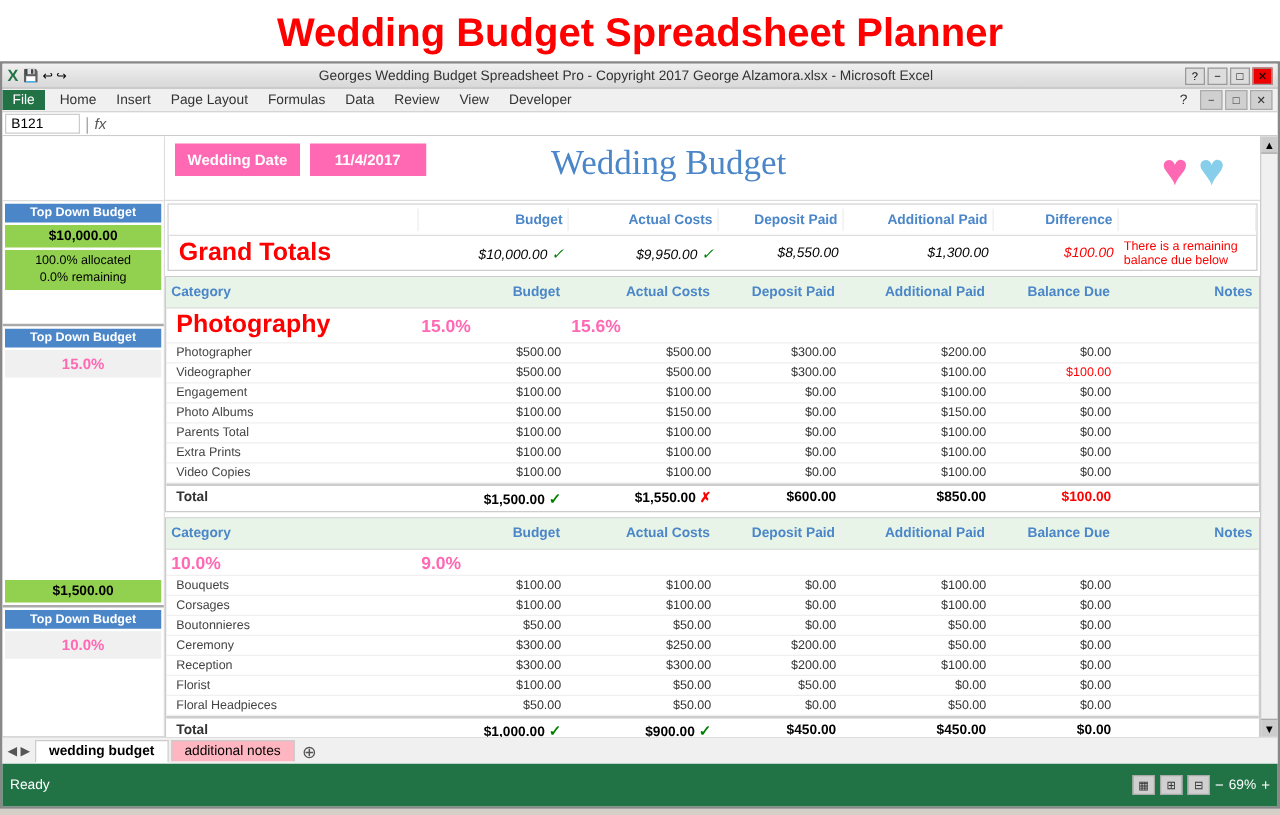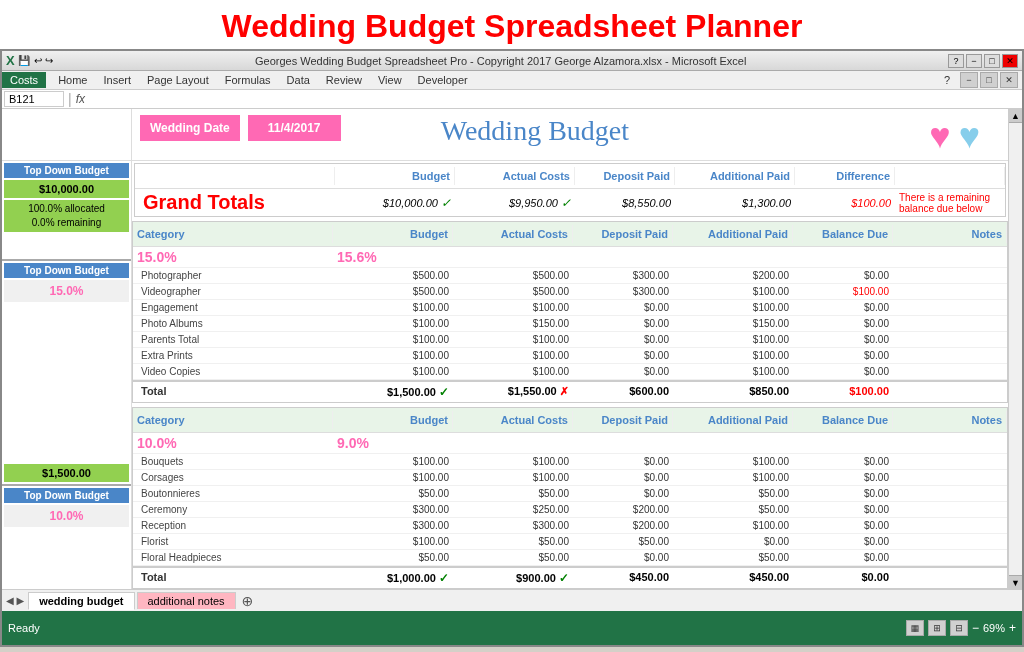--- a/index.html
+++ b/index.html
@@ -421,21 +421,21 @@
     <div class="title-bar-center">Georges Wedding Budget Spreadsheet Pro - Copyright 2017 George Alzamora.xlsx - Microsoft Excel</div>
     <div class="title-bar-right">
       <span class="title-btn">?</span>
       <span class="title-btn">−</span>
       <span class="title-btn">□</span>
       <span class="title-btn" style="background:#e00;">✕</span>
     </div>
   </div>
 
   <div class="menu-bar">
-    <span class="file-btn">Costs</span>
+    <span class="file-btn">File</span>
     <span class="menu-item">Home</span>
     <span class="menu-item">Insert</span>
     <span class="menu-item">Page Layout</span>
     <span class="menu-item">Formulas</span>
     <span class="menu-item">Data</span>
     <span class="menu-item">Review</span>
     <span class="menu-item">View</span>
     <span class="menu-item">Developer</span>
     <div class="menu-right">
       <span class="menu-item">?</span>
@@ -528,20 +528,21 @@
           <div class="header-cell" style="text-align:left;color:#4a86c8;">Category</div>
           <div class="header-cell">Budget</div>
           <div class="header-cell">Actual Costs</div>
           <div class="header-cell">Deposit Paid</div>
           <div class="header-cell">Additional Paid</div>
           <div class="header-cell">Balance Due</div>
           <div class="header-cell" style="text-align:right;">Notes</div>
         </div>
 
         <div class="data-row" style="align-items:center;">
+          <div class="category-name-cell">Photography</div>
           <div class="category-pct">15.0%</div>
           <div class="category-pct">15.6%</div>
           <div></div>
             <div></div>
             <div></div>
             <div></div>
         </div>
 
         <div class="data-row">
           <div class="row-label">Photographer</div>

